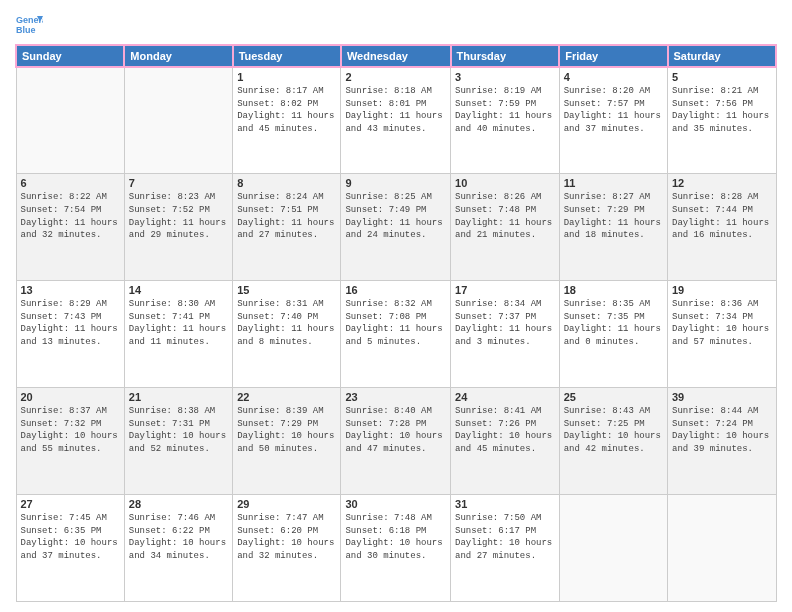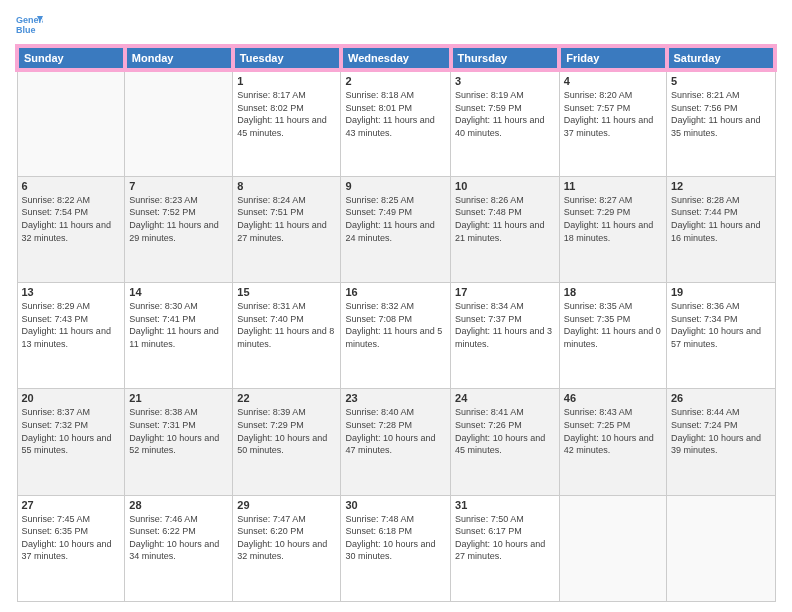--- a/index.html
+++ b/index.html
@@ -50,21 +50,21 @@
       border-collapse: collapse;
       flex: 1;
     }
     .calendar th {
       background: #3a7abf;
       color: #fff;
       font-size: 11px;
       font-weight: bold;
       padding: 4px 5px;
       text-align: left;
-      border: 4px solid #f9a8d4;
+      border: 2px solid #f9a8d4;
     }
     .calendar td {
       border: 1px solid #ccc;
       vertical-align: top;
       padding: 3px 4px;
       width: 113px;
       height: 82px;
       font-size: 9.5px;
       color: #333;
       background: #fff;
@@ -75,20 +75,21 @@
     .day-number {
       font-size: 11px;
       font-weight: bold;
       margin-bottom: 2px;
       display: block;
     }
     .day-info {
       font-size: 9px;
       color: #444;
       line-height: 1.4;
+      font-family: Liberation Mono, monospace;
     }
     .row-shade td {
       background: #f2f2f2;
     }
   </style>
 </head>
 <body>
 
 <div class="page">
   <div class="header">
@@ -270,27 +271,27 @@
 Sunset: 7:28 PM
 Daylight: 10 hours and 47 minutes.</div>
           </td>
           <td>
             <span class="day-number">24</span>
             <div class="day-info">Sunrise: 8:41 AM
 Sunset: 7:26 PM
 Daylight: 10 hours and 45 minutes.</div>
           </td>
           <td>
-            <span class="day-number">46</span>
+            <span class="day-number">25</span>
             <div class="day-info">Sunrise: 8:43 AM
 Sunset: 7:25 PM
 Daylight: 10 hours and 42 minutes.</div>
           </td>
           <td>
-            <span class="day-number">26</span>
+            <span class="day-number">39</span>
             <div class="day-info">Sunrise: 8:44 AM
 Sunset: 7:24 PM
 Daylight: 10 hours and 39 minutes.</div>
           </td>
         </tr>
         <tr>
           <td>
             <span class="day-number">27</span>
             <div class="day-info">Sunrise: 7:45 AM
 Sunset: 6:35 PM

